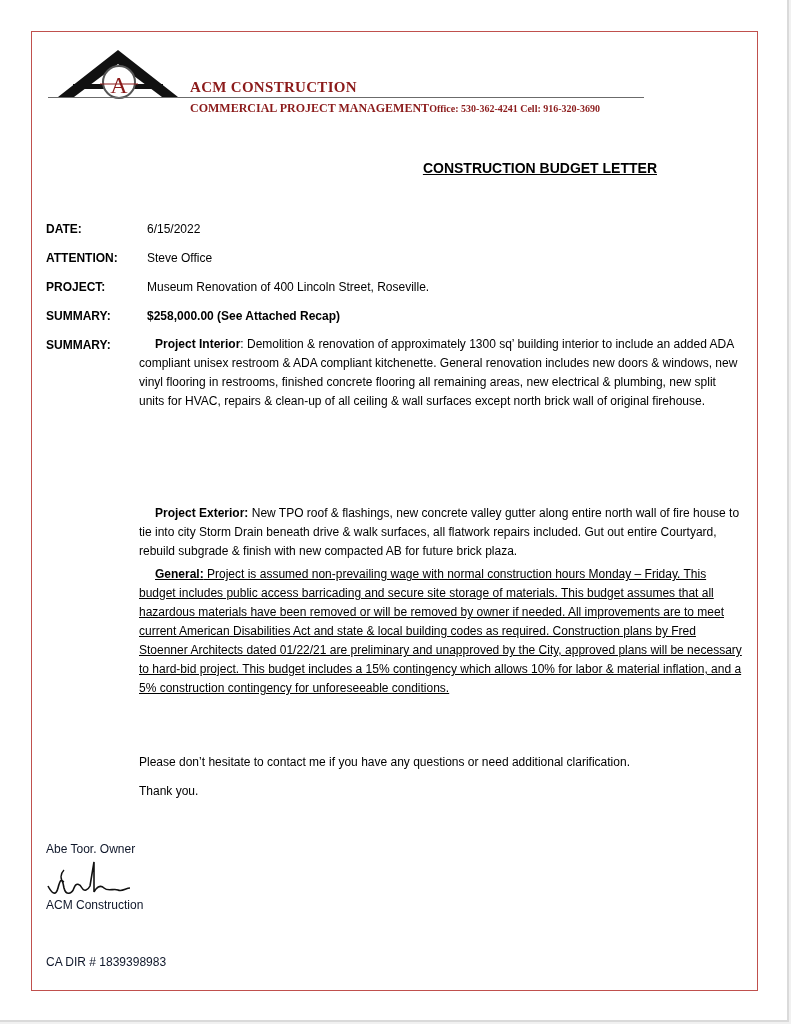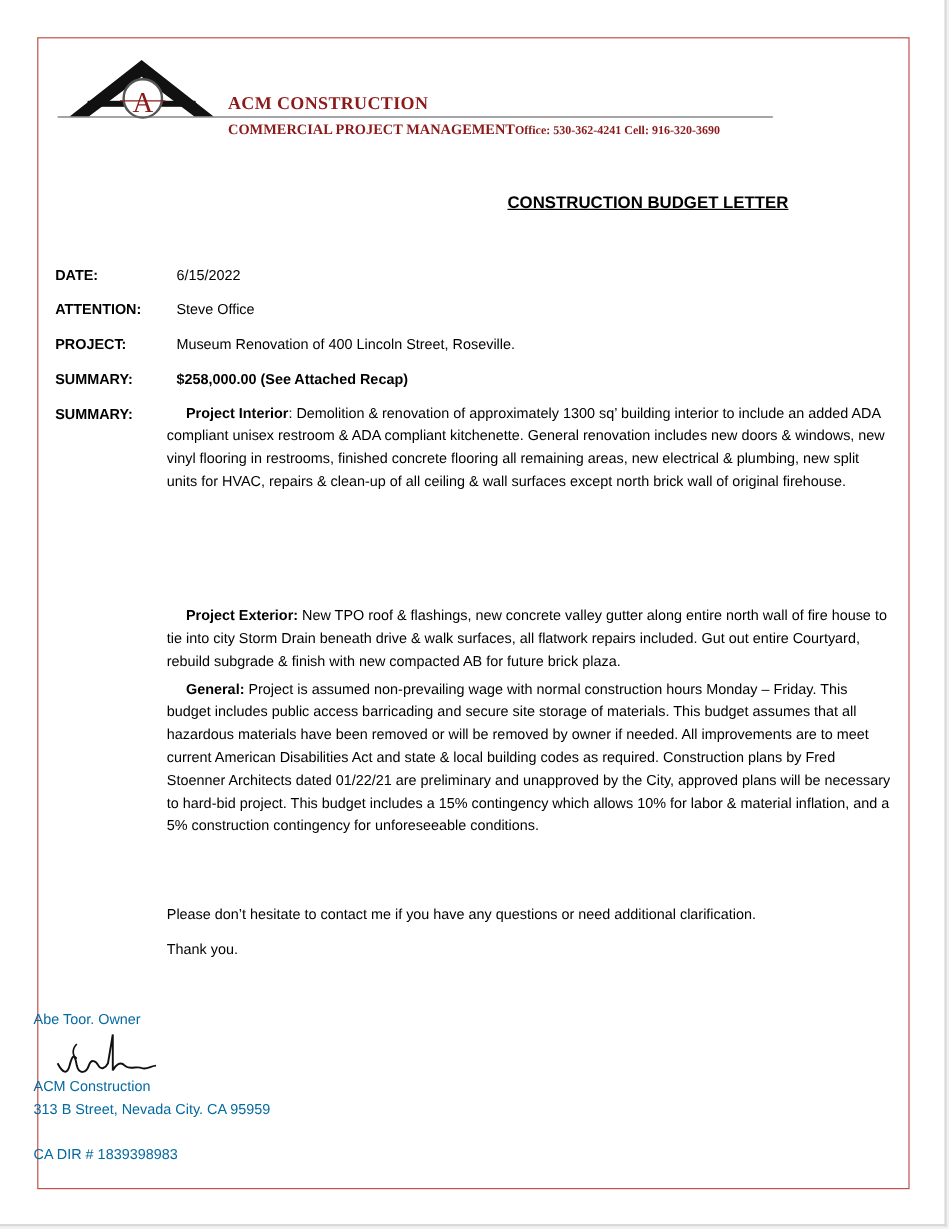--- a/index.html
+++ b/index.html
@@ -50,21 +50,21 @@
       text-align: right; font-weight: bold; font-size: 14px; color: #000; text-decoration: underline;
     }
     .row { position: absolute; left: 46px; font-size: 12px; color: #000; }
     .lbl { position: absolute; left: 0; font-weight: bold; white-space: nowrap; }
     .val { position: absolute; left: 101px; white-space: nowrap; }
     .para {
       position: absolute; left: 139px; width: 605px;
       font-size: 12px; line-height: 19px; color: #000;
     }
     .para b { font-weight: bold; padding-left: 16px; }
-    .sig-block { position: absolute; left: 28px; font-size: 12px; color: #0369a1; line-height: 19px; }
+    .sig-block { position: absolute; left: 46px; font-size: 12px; color: #0f172a; line-height: 19px; }
     .signature { position: absolute; left: 44px; top: 858px; width: 90px; height: 42px; }
   </style>
 </head>
 <body>
 
 <div class="page">
   <div class="frame"></div>
 
   <svg class="logo" viewBox="0 0 140 52">
     <polygon points="70,2 10,49 26,49 70,16 114,49 130,49" fill="#111"></polygon>
@@ -100,28 +100,27 @@
   <div class="row" style="top:338px;">
     <span class="lbl">SUMMARY:</span>
   </div>
 
   <div class="para" style="top:335px;">
     <b>Project Interior</b><span>: Demolition &amp; renovation of approximately 1300 sq’ building interior to include an added ADA compliant unisex restroom &amp; ADA compliant kitchenette. General renovation includes new doors &amp; windows, new vinyl flooring in restrooms, finished concrete flooring all remaining areas, new electrical &amp; plumbing, new split units for HVAC, repairs &amp; clean-up of all ceiling &amp; wall surfaces except north brick wall of original firehouse.</span>
   </div>
   <div class="para" style="top:468px;margin-top:36px;">
     <b>Project Exterior:</b><span> New TPO roof &amp; flashings, new concrete valley gutter along entire north wall of fire house to tie into city Storm Drain beneath drive &amp; walk surfaces, all flatwork repairs included. Gut out entire Courtyard, rebuild subgrade &amp; finish with new compacted AB for future brick plaza.</span>
   </div>
-  <div class="para" style="top:565px;">
+  <div class="para" style="top:565px;text-decoration:underline;">
     <b>General:</b><span> Project is assumed non-prevailing wage with normal construction hours Monday – Friday. This budget includes public access barricading and secure site storage of materials. This budget assumes that all hazardous materials have been removed or will be removed by owner if needed. All improvements are to meet current American Disabilities Act and state &amp; local building codes as required. Construction plans by Fred Stoenner Architects dated 01/22/21 are preliminary and unapproved by the City, approved plans will be necessary to hard-bid project. This budget includes a 15% contingency which allows 10% for labor &amp; material inflation, and a 5% construction contingency for unforeseeable conditions.</span>
   </div>
 
   <div class="para" style="top:753px;">Please don’t hesitate to contact me if you have any questions or need additional clarification.</div>
   <div class="para" style="top:782px;">Thank you.</div>
 
   <div class="sig-block" style="top:840px;">Abe Toor. Owner</div>
   <svg class="signature" viewBox="0 0 90 42">
     <path d="M4,28 C8,36 12,38 14,30 C16,22 18,18 20,30 C22,38 28,36 30,30 C32,24 36,26 38,30 C40,34 44,32 46,28 L50,4 L50,34 C52,30 56,26 60,30 C64,34 70,30 74,32 C78,34 82,30 86,30" fill="none" stroke="#111" stroke-width="1.6"></path>
     <path d="M20,12 C16,16 16,22 20,24" fill="none" stroke="#111" stroke-width="1.4"></path>
   </svg>
   <div class="sig-block" style="top:896px;">ACM Construction</div>
-  <div class="sig-block" style="top:915px;">313 B Street, Nevada City. CA 95959</div>
   <div class="sig-block" style="top:953px;">CA DIR # 1839398983</div>
 </div>
 
 </body></html>

